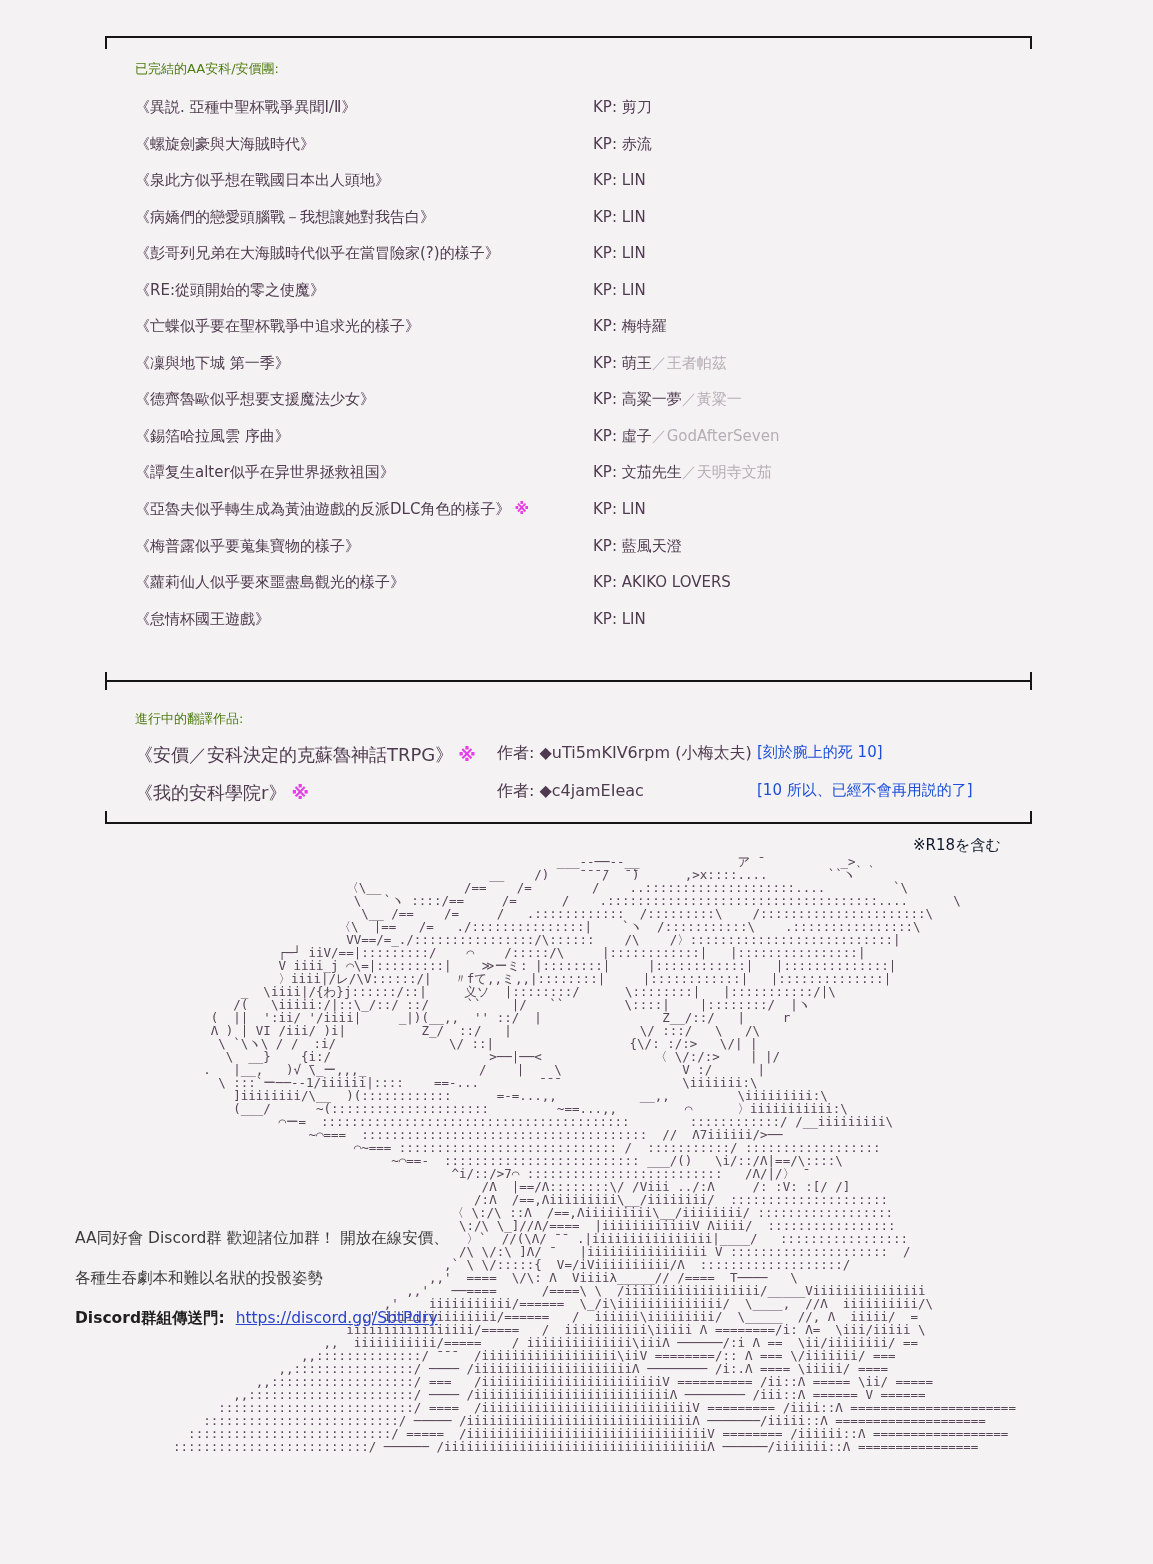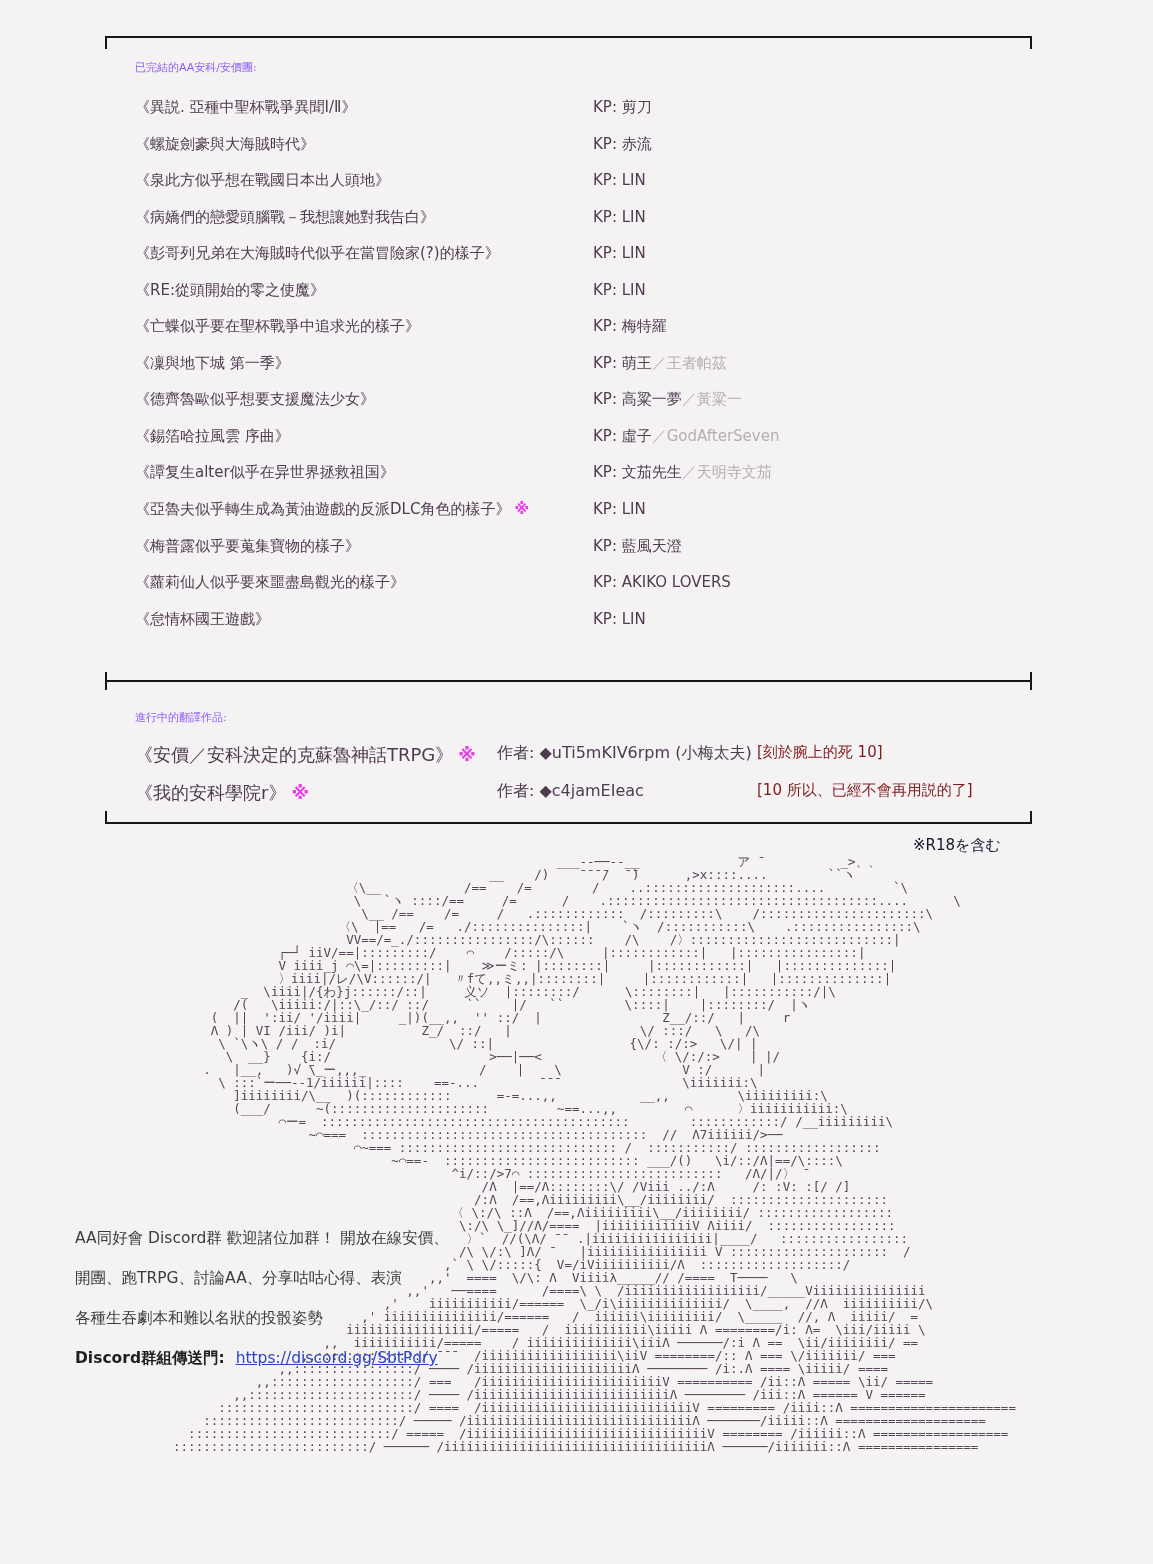--- a/index.html
+++ b/index.html
@@ -11,35 +11,35 @@
   }
   
   .divider{position:absolute;left:105px;width:927px;height:2px;background:#161616;}
   .divider .tick{position:absolute;width:2px;background:#161616;}
   .divider.top-line .tick{top:0;height:13px;}
   .divider.mid-line .tick{top:-8px;height:18px;}
   .divider.bottom-line .tick{top:-11px;height:13px;}
   .tick.left{left:0;} .tick.right{right:0;}
 
   .section{position:absolute;left:105px;top:0;width:927px;}
-  .sec-header{position:absolute;left:30px;font-size:11px;color:#8b5cf6;white-space:nowrap;}
+  .sec-header{position:absolute;left:30px;font-size:13px;color:#4d7c0f;white-space:nowrap;}
   #completed-header{top:60px;}
   #completed-rows{position:absolute;left:0;top:90px;width:927px;}
   .crow{position:relative;height:36.55px;width:927px;}
   .crow .t-title{position:absolute;left:30px;top:8px;font-size:15px;white-space:nowrap;}
   .crow .t-mark{color:#e93ce9;font-weight:bold;padding-left:4px;}
   .crow .t-kp{position:absolute;left:488px;top:8px;font-size:15px;white-space:nowrap;}
   .kp-sub{color:#b5aeb5;}
 
   #translation-header{top:710px;}
   .trow{position:absolute;left:0;width:927px;height:30px;}
   .trow .t-title{position:absolute;left:30px;top:0;font-size:18px;white-space:nowrap;}
   .trow .t-mark{color:#e93ce9;font-weight:bold;padding-left:5px;}
   .trow .t-author{position:absolute;left:392px;top:0;font-size:16px;white-space:nowrap;}
-  .trow .t-note{position:absolute;left:652px;top:0;font-size:15px;color:#7f1d1d;white-space:nowrap;}
+  .trow .t-note{position:absolute;left:652px;top:0;font-size:15px;color:#1d4ed8;white-space:nowrap;}
   #trow-0{top:743px;} #trow-1{top:781px;}
 
   #r18-note{position:absolute;left:913px;top:836px;font-size:15px;color:#0f172a;white-space:nowrap;}
 
   
   #ascii-art{
     position:absolute;left:146px;top:843px;margin:12px;
     font-family:"DejaVu Sans Mono","Liberation Mono",monospace;
     font-size:12.5px;line-height:13px;color:#564556;
     white-space:pre;letter-spacing:0;
@@ -209,19 +209,18 @@
                 ,,::::::::::::::::/ ──── /iiiiiiiiiiiiiiiiiiiiiΛ ──────── /i:.Λ ==== \iiiii/ ====
              ,,:::::::::::::::::::/ ===   /iiiiiiiiiiiiiiiiiiiiiiiiV ========== /ii::Λ ===== \ii/ =====
           ,,::::::::::::::::::::::/ ──── /iiiiiiiiiiiiiiiiiiiiiiiiiiΛ ──────── /iii::Λ ====== V ======
         ::::::::::::::::::::::::::/ ====  /iiiiiiiiiiiiiiiiiiiiiiiiiiiiV ========= /iiii::Λ ======================
       ::::::::::::::::::::::::::/ ───── /iiiiiiiiiiiiiiiiiiiiiiiiiiiiiiΛ ───────/iiiii::Λ ====================
     :::::::::::::::::::::::::::/ =====  /iiiiiiiiiiiiiiiiiiiiiiiiiiiiiiiiV ======== /iiiiii::Λ ==================
   ::::::::::::::::::::::::::/ ────── /iiiiiiiiiiiiiiiiiiiiiiiiiiiiiiiiiiiΛ ──────/iiiiiii::Λ ================</pre>
 
 <div id="discord-block">
   <div class="dline">AA同好會 Discord群  歡迎諸位加群！  開放在線安價、</div>
-  <div class="dline">開團、跑TRPG、討論AA、分享咕咕心得、表演</div>
   <div class="dline">各種生吞劇本和難以名狀的投骰姿勢</div>
   <div class="dline">
     <span id="discord-portal-label">Discord群組傳送門:</span>
     <a id="discord-link" href="#">https://discord.gg/SbtPdry</a>
   </div>
 </div>
 
 </body></html>

